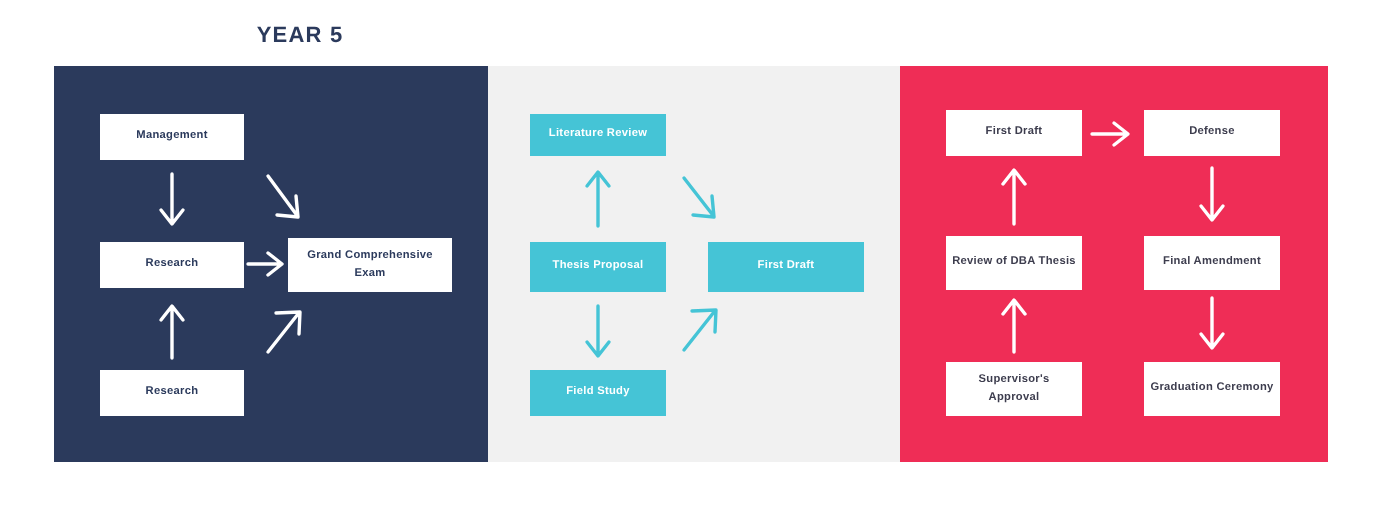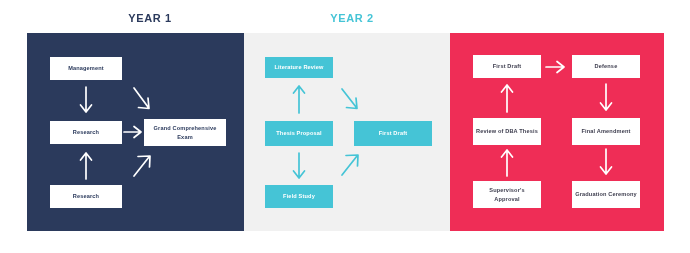--- a/index.html
+++ b/index.html
@@ -45,22 +45,21 @@
   
   .arw{position:absolute;}
   .arw svg{display:block;overflow:visible;}
 </style>
 </head>
 <body>
 
 <div class="canvas">
 
   <div class="headings">
-    <div class="heading" id="h1">YEAR 1</div>
-    <div class="heading" id="h2">YEAR 2</div>
+    <div class="heading" id="h1">YEAR 5</div>
   </div>
 
   <div class="panel" id="panel1">
 
     <div class="box white" style="left:23px;top:24px;width:72px;height:23px;">Management</div>
 
     <div class="box white" style="left:23px;top:88px;width:72px;height:23px;">Research</div>
 
     <div class="box white" style="left:23px;top:152px;width:72px;height:23px;">Research</div>
 

